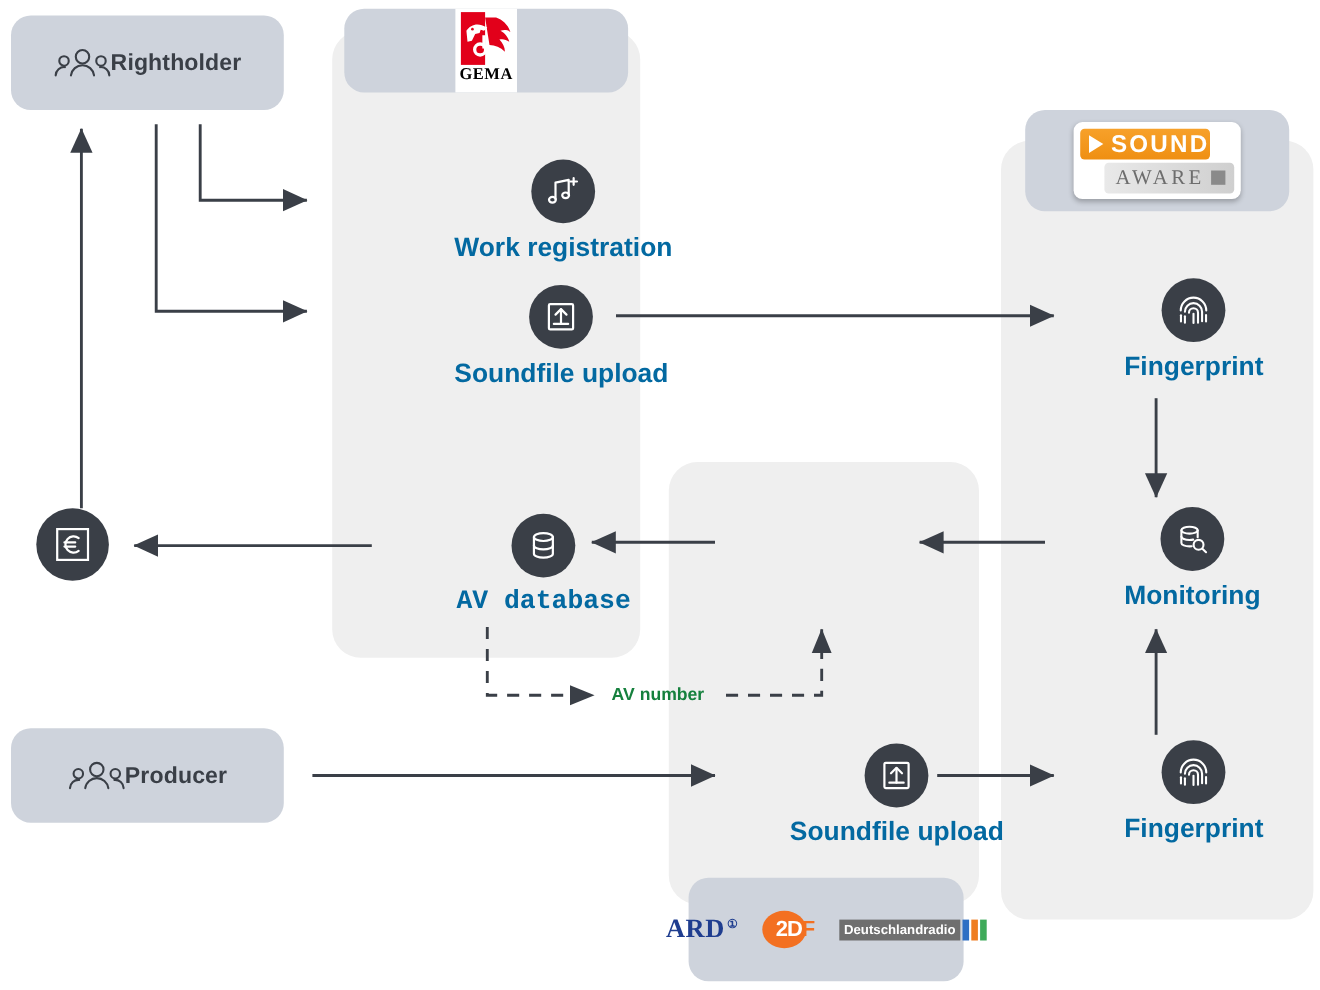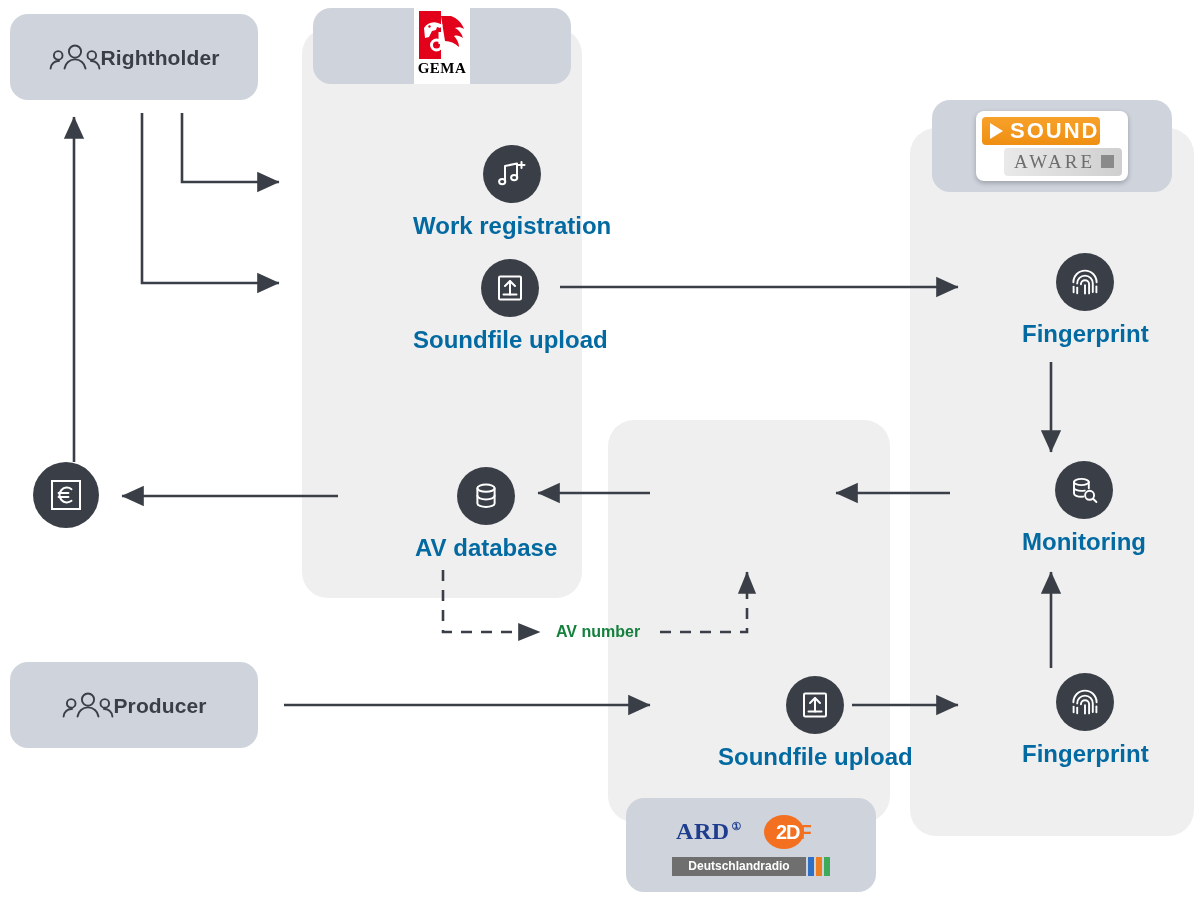--- a/index.html
+++ b/index.html
@@ -84,42 +84,42 @@
   }
   .sa-word2{
     font-family:Liberation Serif, serif;font-weight:400;font-size:19px;color:#6d6d6d;
     letter-spacing:3px;line-height:1;
   }
   .sa-sq{width:13px;height:13px;background:#8a8a8a;}
 
   
   .bcast{
     position:absolute;background:#ced3dc;border-radius:18px;
-    display:flex;flex-direction:column;align-items:center;justify-content:center;gap:8px;
+    display:flex;align-items:center;justify-content:center;gap:8px;
   }
   .bc-row{display:flex;align-items:center;gap:22px;}
   .ard{
     font-family:"Liberation Serif",serif;font-weight:700;font-size:24px;
     color:#1f3d8f;letter-spacing:.5px;display:flex;align-items:flex-start;
   }
   .ard sup{font-size:11px;margin-left:2px;margin-top:2px;}
   .zdf{position:relative;width:62px;height:34px;}
   .zdf .blob{
     position:absolute;left:0;top:0;width:40px;height:34px;border-radius:50%;background:#f37021;
   }
   .zdf .txt{
     position:absolute;left:12px;top:6px;
     font-family:"Liberation Sans",sans-serif;font-weight:700;font-size:20px;
     color:#ffffff;letter-spacing:-1px;
   }
   .zdf .txt .tail{color:#f37021;}
   .dlr{display:flex;align-items:stretch;height:19px;}
   .dlr .name{
     background:#6f6f6f;color:#fff;font-size:12px;font-weight:700;
-    padding:0 16px;display:flex;align-items:center;line-height:1;
+    padding:0 4px;display:flex;align-items:center;line-height:1;
   }
   .dlr .bars{display:flex;}
   .dlr .bars i{display:block;width:6px;height:19px;margin-left:2px;}
 
   .ic{display:block;}
 </style>
 </head>
 <body>
 
 <div id="stage">
@@ -258,21 +258,21 @@
             <path d="M16,22.5 V9.2"></path>
             <path d="M11,14 L16,9 L21,14"></path>
             <path d="M9.5,22.5 H22.5"></path>
           </g>
         </svg>
       </span>
     </div>
     <span class="node-label">Soundfile upload</span>
   </div>
 
-  <div class="node" style="left:415px;top:467px;">
+  <div class="node" style="left:415px;top:467px;font-family:Liberation Mono, monospace;">
     <div class="circle">
       <span>
         <svg class="ic" width="30" height="32" viewBox="0 0 30 32">
           <g fill="none" stroke="#fff" stroke-width="2" stroke-linecap="round" stroke-linejoin="round">
             <ellipse cx="15" cy="8.2" rx="8.6" ry="3.6"></ellipse>
             <path d="M6.4,8.2 V23.4 c0,2 3.9,3.6 8.6,3.6 s8.6,-1.6 8.6,-3.6 V8.2"></path>
             <path d="M6.4,15.8 c0,2 3.9,3.6 8.6,3.6 s8.6,-1.6 8.6,-3.6"></path>
           </g>
         </svg>
       </span>

